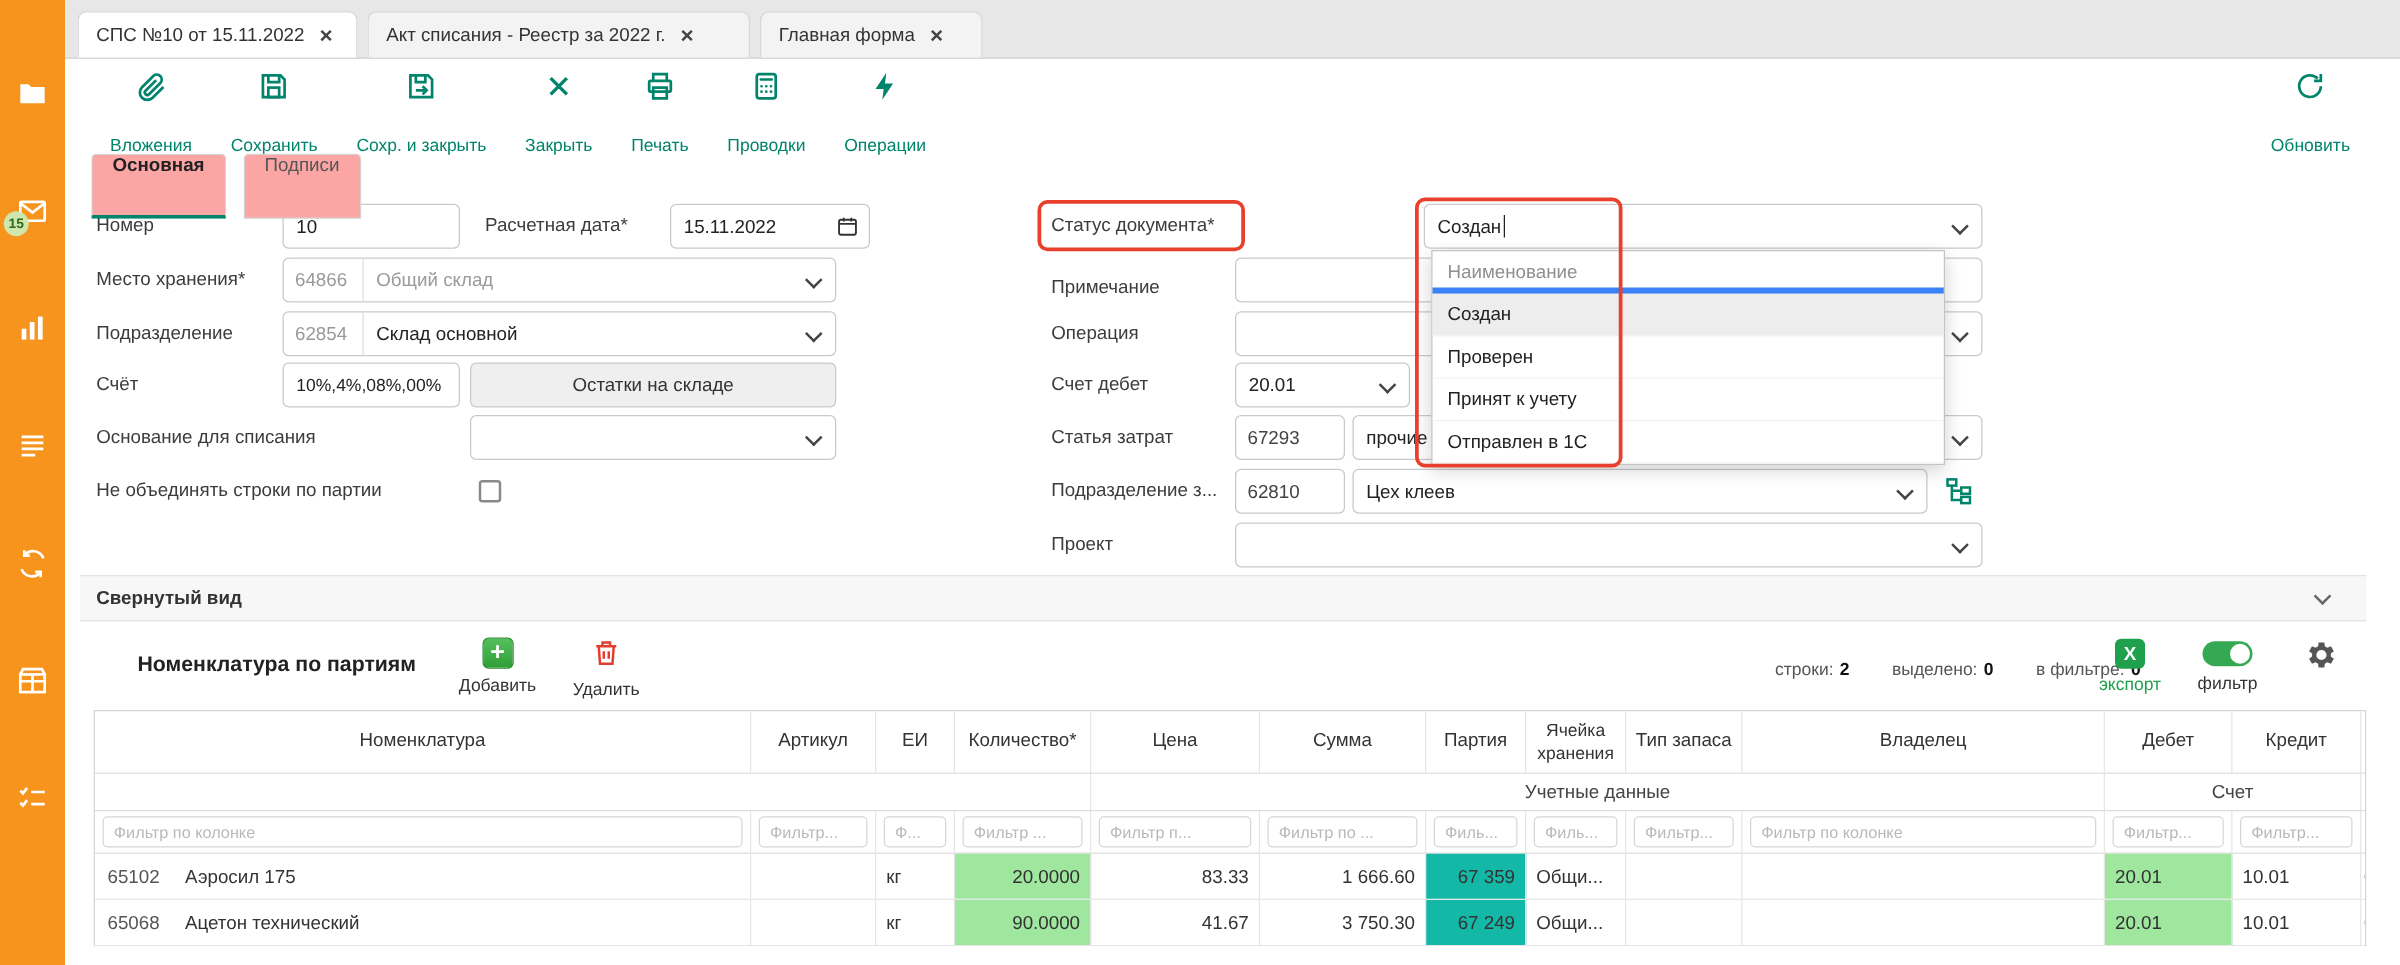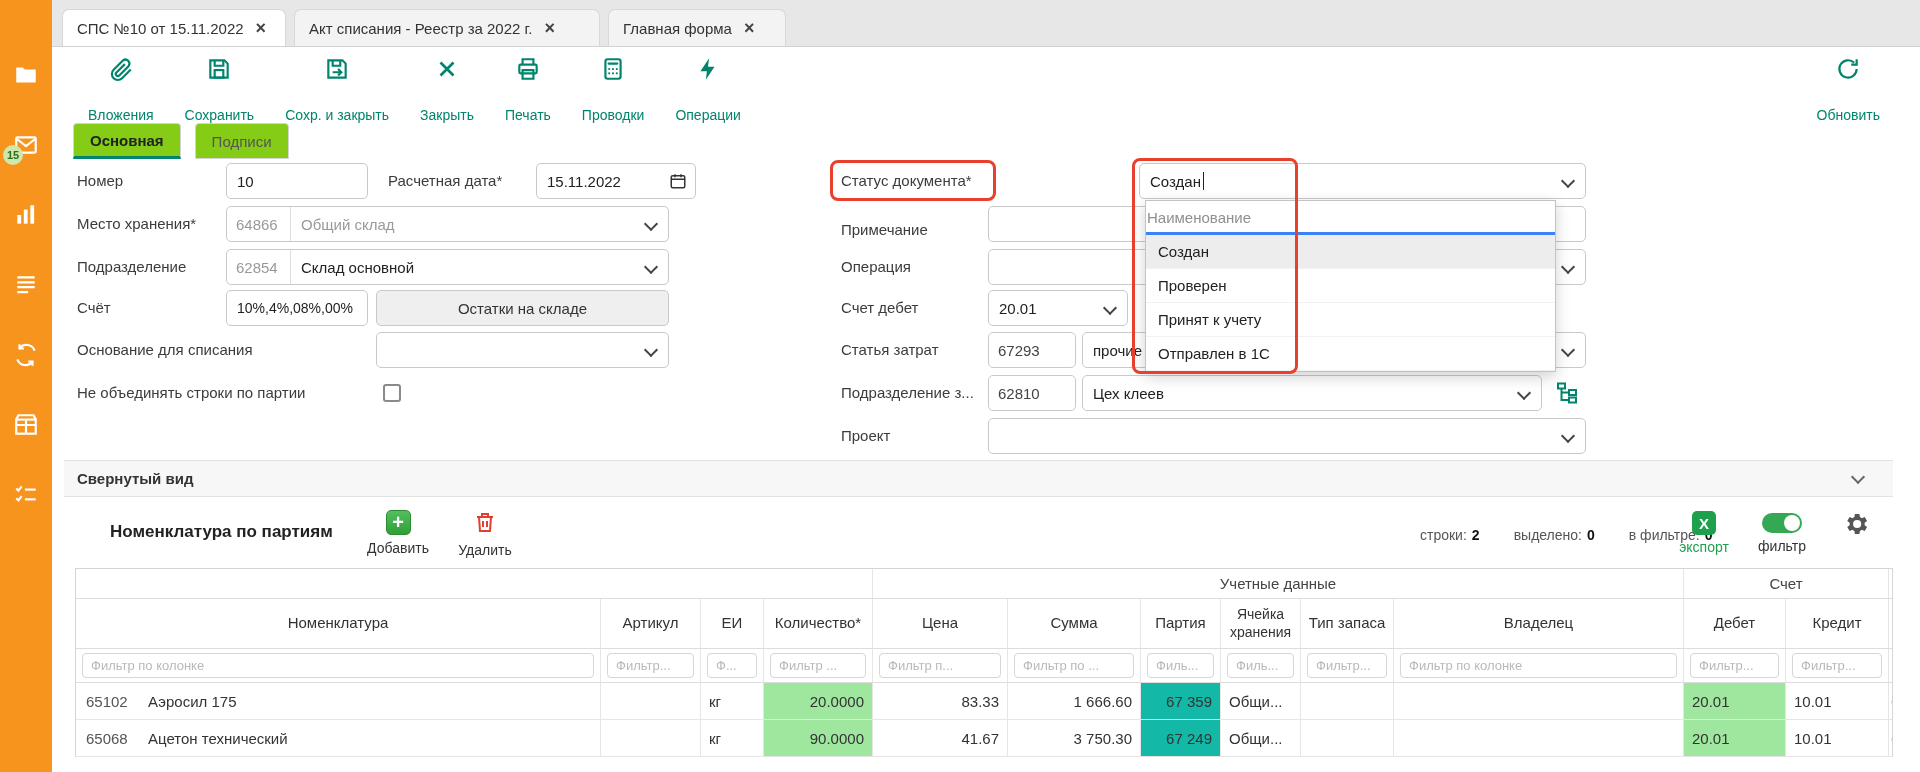--- a/index.html
+++ b/index.html
@@ -2,21 +2,21 @@
 <html><head>
 <meta charset="utf-8">
 <style>
   * { margin:0; padding:0; box-sizing:border-box; }
   body { background:#fff; }
   .screen{position:relative;width:1920px;height:772px;background:#fff;overflow:hidden;
           font-family:"Liberation Sans","DejaVu Sans",sans-serif;font-size:15px;color:#333;}
 
   
   .sidebar{position:absolute;left:0;top:0;width:52px;height:772px;background:#F7941E;z-index:5;
-           display:flex;flex-direction:column;align-items:center;padding-top:62px;gap:44px;}
+           display:flex;flex-direction:column;align-items:center;padding-top:62px;gap:68px;}
   .sb-ic{width:26px;height:26px;color:#fff;position:relative;cursor:pointer;}
   .sb-ic svg{width:26px;height:26px;display:block;}
   .sb-badge{position:absolute;left:-10px;top:13px;width:20px;height:20px;border-radius:50%;
             background:#CFE6AD;color:#2E6B1E;font-size:11px;font-weight:bold;
             display:flex;align-items:center;justify-content:center;}
 
   
   .tabbar{position:absolute;left:52px;top:0;right:0;height:47px;background:#e7e7e7;
           border-bottom:1px solid #d2d2d2;display:flex;align-items:flex-end;padding-left:10px;gap:8px;}
   .tab{height:37px;background:#f3f3f3;border:1px solid #d7d7d7;border-bottom:none;
@@ -27,22 +27,22 @@
   
   .toolbar{position:absolute;left:52px;top:48px;right:0;height:74px;background:#fff;
            display:flex;align-items:flex-start;padding-left:36px;padding-top:8px;gap:31px;}
   .tb-item{display:flex;flex-direction:column;align-items:center;gap:22px;color:#00846C;cursor:pointer;}
   .tb-item svg{width:26px;height:26px;}
   .tb-label{font-size:14px;color:#00846C;white-space:nowrap;}
   .tb-refresh{margin-left:auto;margin-right:40px;}
 
   
   .subtabs{position:absolute;left:73px;top:123px;display:flex;gap:14px;z-index:2;}
-  .subtab{height:36px;padding:0 16px;border:1px solid #d5d5d5;border-radius:4px 4px 0 0;background:#84cc16;
-          display:flex;align-items:center;color:#555;cursor:pointer;}
+  .subtab{height:52px;padding:0 16px;border:1px solid #d5d5d5;border-radius:4px 4px 0 0;background:#fca5a5;
+          display:flex;align-items:flex-start;color:#555;cursor:pointer;}
   .subtab.active{color:#222;font-weight:bold;border-bottom:3px solid #00846C;}
 
   
   .flabel{position:absolute;height:36px;line-height:36px;color:#3c3c3c;white-space:nowrap;}
   .finput{position:absolute;height:36px;border:1px solid #c9c9c9;border-radius:5px;background:#fff;
           font-size:15px;color:#222;padding:0 10px;font-family:inherit;}
   .codebox{position:absolute;height:36px;border:1px solid #c9c9c9;border-radius:5px;background:#fff;
            display:flex;align-items:center;padding-left:9px;color:#444;}
   .combo{position:absolute;height:36px;border:1px solid #c9c9c9;border-radius:5px;background:#fff;
          display:flex;align-items:center;cursor:pointer;}
@@ -58,21 +58,21 @@
        color:#333;display:flex;align-items:center;justify-content:center;cursor:pointer;}
   .cbx{position:absolute;width:18px;height:18px;border:2px solid #8a8a8a;border-radius:3px;background:#fff;cursor:pointer;}
   .calic{margin-left:auto;margin-right:8px;color:#333;}
   .calic svg{width:18px;height:18px;display:block;}
   .tree-btn{position:absolute;width:28px;height:26px;color:#00846C;cursor:pointer;}
   .tree-btn svg{width:26px;height:24px;}
 
   
   .dd-panel{position:absolute;left:1145px;top:200px;width:411px;background:#fff;border:1px solid #c3c3c3;
             box-shadow:0 5px 14px rgba(0,0,0,.18);z-index:50;}
-  .dd-header{height:34px;line-height:34px;padding-left:1px;color:#8f8f8f;border-bottom:3px solid #3b82f6;}
+  .dd-header{height:34px;line-height:34px;padding-left:12px;color:#8f8f8f;border-bottom:5px solid #3b82f6;}
   .dd-opt{height:34px;line-height:34px;padding-left:12px;color:#222;border-bottom:1px solid #f2f2f2;cursor:pointer;}
   .dd-opt.selected{background:#ededed;}
 
   
   .redbox{position:absolute;border:3px solid #E8402C;border-radius:8px;z-index:60;pointer-events:none;}
 
   
   .collapse{position:absolute;left:64px;top:460px;width:1829px;height:37px;background:#f7f7f7;
             border-top:1px solid #e2e2e2;border-bottom:1px solid #e2e2e2;display:flex;align-items:center;
             padding-left:13px;font-weight:bold;color:#333;cursor:pointer;}
@@ -384,43 +384,43 @@
   </div>
 
   <span class="g-gear">
     <svg viewBox="0 0 24 24" fill="#555" fill-rule="evenodd">
         <path d="M19.4 13a7.5 7.5 0 0 0 0-2l2.1-1.6-2-3.4-2.5 1a7.5 7.5 0 0 0-1.7-1L15 3.4h-4l-.3 2.6a7.5 7.5 0 0 0-1.7 1l-2.5-1-2 3.4L6.6 11a7.5 7.5 0 0 0 0 2l-2.1 1.6 2 3.4 2.5-1a7.5 7.5 0 0 0 1.7 1l.3 2.6h4l.3-2.6a7.5 7.5 0 0 0 1.7-1l2.5 1 2-3.4L19.4 13zM13 15.5a3.5 3.5 0 1 1 0-7 3.5 3.5 0 0 1 0 7z"></path>
       </svg>
   </span>
 
   <div class="table">
 
-    <div class="grow ghead">
-      <div class="sp4"></div>
-      <div class="sp6">Учетные данные</div>
-      <div class="sp2">Счет</div>
-      <div></div>
-    </div>
-
     <div class="grow chead">
       <div>Номенклатура</div>
       <div>Артикул</div>
       <div>ЕИ</div>
       <div>Количество*</div>
       <div>Цена</div>
       <div>Сумма</div>
       <div>Партия</div>
       <div style="font-size:14px">Ячейка хранения</div>
       <div>Тип запаса</div>
       <div>Владелец</div>
       <div>Дебет</div>
       <div>Кредит</div>
       <div></div>
     </div>
 
+    <div class="grow ghead">
+      <div class="sp4"></div>
+      <div class="sp6">Учетные данные</div>
+      <div class="sp2">Счет</div>
+      <div></div>
+    </div>
+
     <div class="grow filtr">
       <div><input placeholder="Фильтр по колонке" style=""></div>
       <div><input placeholder="Фильтр..." style=""></div>
       <div><input placeholder="Ф..." style=""></div>
       <div><input placeholder="Фильтр ..." style=""></div>
       <div><input placeholder="Фильтр п..." style=""></div>
       <div><input placeholder="Фильтр по ..." style=""></div>
       <div><input placeholder="Филь..." style=""></div>
       <div><input placeholder="Филь..." style=""></div>
       <div><input placeholder="Фильтр..." style=""></div>

